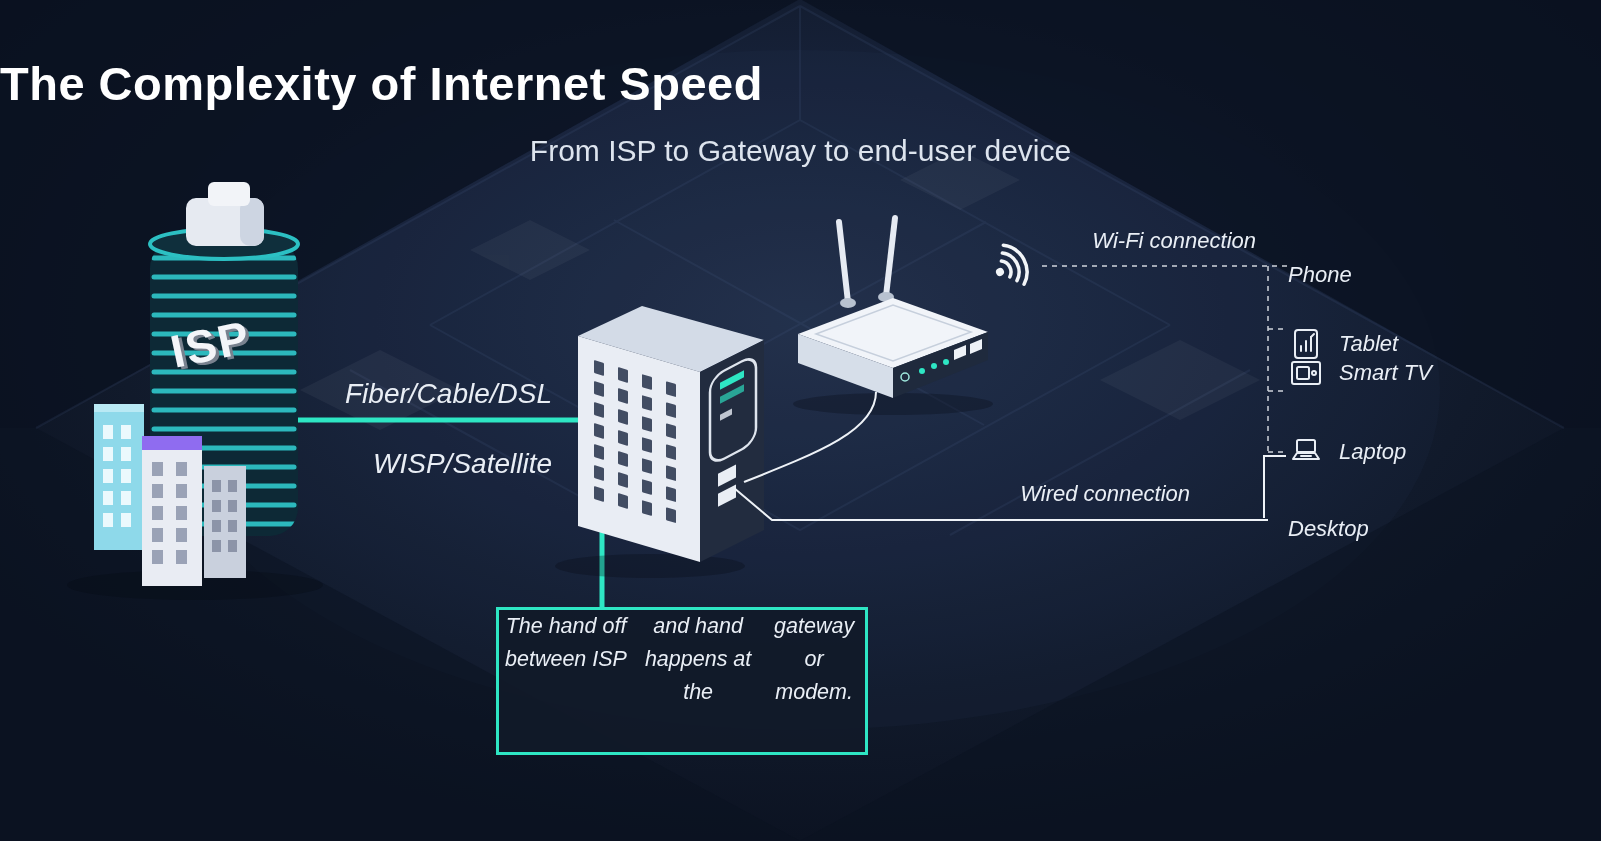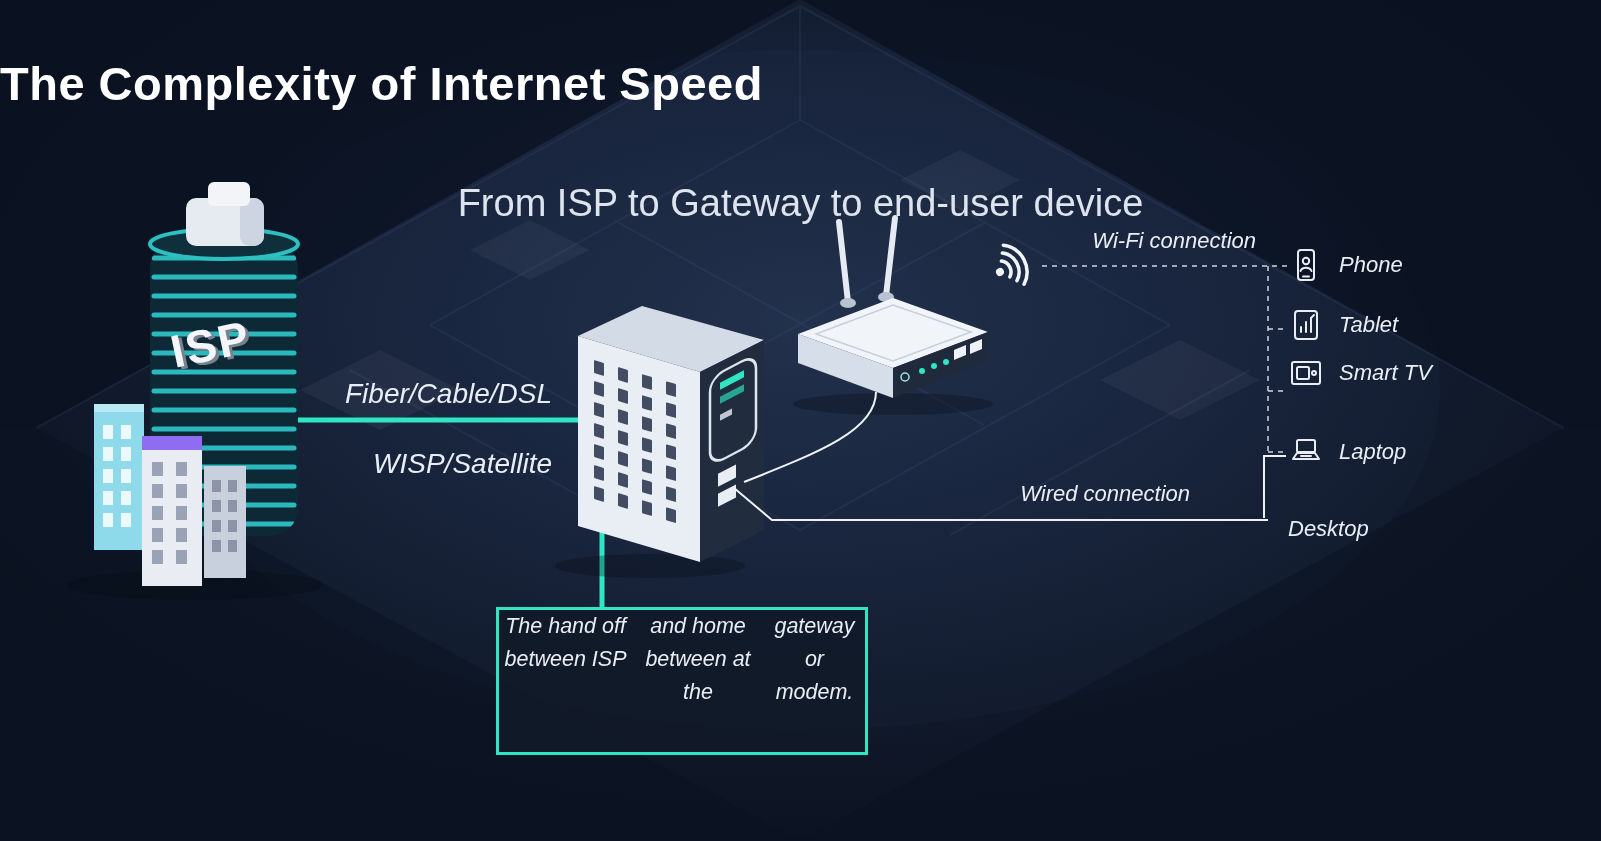--- a/index.html
+++ b/index.html
@@ -8,21 +8,21 @@
     font-family:"Liberation Sans",sans-serif;
     background:radial-gradient(ellipse 950px 520px at 50% 38%, #22304a 0%, #17223a 45%, #111a2b 72%, #0c1322 100%);
   }
   svg.layer{position:absolute;left:0;top:0;display:block;}
   .title{
     position:absolute;top:56px;left:0;width:100%;
     font-size:47px;font-weight:800;color:#ffffff;letter-spacing:.5px;
   }
   .subtitle{
     position:absolute;top:134px;left:0;width:100%;text-align:center;
-    font-size:38px;font-weight:400;color:#dde4ee;margin-top:48px;
+    font-size:30px;font-weight:400;color:#dde4ee;
   }
   .lbl{position:absolute;font-style:italic;color:#e9eef5;text-align:right;}
   .lbl.big{font-size:28px;}
   .lbl.med{font-size:22px;}
   .callout{
     position:absolute;left:496px;top:607px;width:372px;height:148px;box-sizing:border-box;
     border:3px solid #2ee6c4;background:rgba(17,26,41,0.93);
     display:flex;flex-direction:row;justify-content:center;gap:1px;
     text-align:center;font-style:italic;font-size:21.5px;line-height:33px;color:#e9eef5;
   }
@@ -225,37 +225,37 @@
   <div class="title">The Complexity of Internet Speed</div>
   <div class="subtitle">From ISP to Gateway to end-user device</div>
 
   <div class="lbl big" style="left:328px;top:378px;width:224px;">Fiber/Cable/DSL</div>
   <div class="lbl big" style="left:328px;top:430px;width:224px;margin-top:18px;">WISP/Satellite</div>
   <div class="lbl med" style="left:1036px;top:228px;width:220px;">Wi-Fi connection</div>
   <div class="lbl med" style="left:970px;top:481px;width:220px;">Wired connection</div>
 
   <div class="callout">
     <div>The hand off between ISP</div>
-    <div>and home between at the</div>
+    <div>and hand happens at the</div>
     <div>gateway or modem.</div>
   </div>
 
-  <div class="device-row" style="top:247px;">
+  <div class="device-row" style="top:247px;flex-direction:column;">
     <svg width="36" height="36" viewBox="0 0 36 36">
       <g class="dicon">
         <rect x="10" y="3" width="16" height="30" rx="3"></rect>
         <circle cx="18" cy="14" r="3.2"></circle>
         <path d="M12.5 24 c1.5 -4.5 9.5 -4.5 11 0"></path>
         <line x1="15" y1="29.5" x2="21" y2="29.5"></line>
       </g>
     </svg>
     <span class="dlabel">Phone</span>
   </div>
 
-  <div class="device-row" style="top:307px;">
+  <div class="device-row" style="top:326px;">
     <svg width="36" height="36" viewBox="0 0 36 36">
       <g class="dicon">
         <rect x="7" y="4" width="22" height="28" rx="3"></rect>
         <path d="M13 25 V20 M18 25 V15 M23 25 V11"></path>
         <path d="M23 11 l3 -3"></path>
       </g>
     </svg>
     <span class="dlabel">Tablet</span>
   </div>
 

